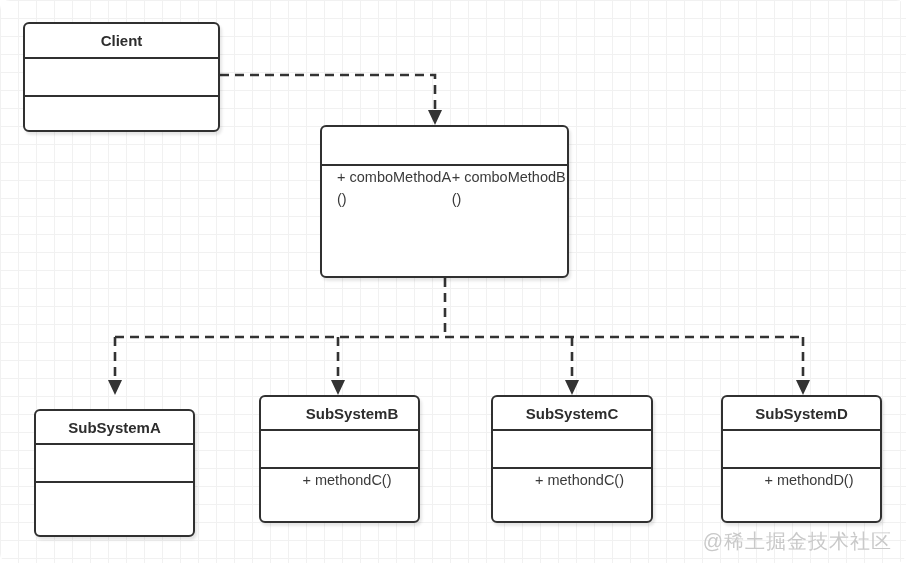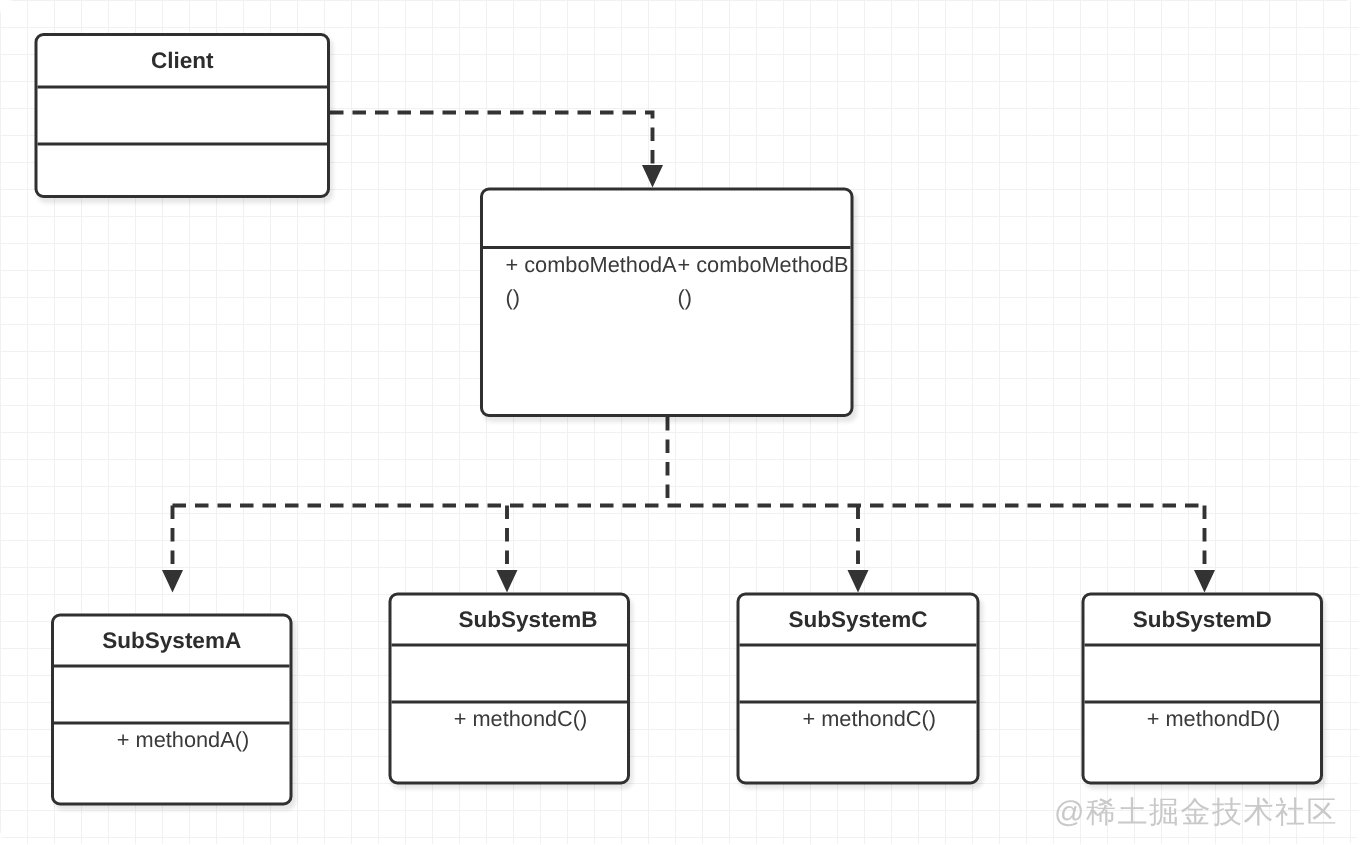--- a/index.html
+++ b/index.html
@@ -103,23 +103,20 @@
     <div class="uml-attrs" style="height:39px;"></div>
     <div class="uml-methods">
       <div>+ comboMethodA ()</div>
       <div>+ comboMethodB ()</div>
     </div>
   </div>
 
   <div class="uml-class" style="left:34px; top:409px; width:161px; height:128px;">
     <div class="uml-title" style="height:34px;">SubSystemA</div>
     <div class="uml-attrs" style="height:38px;"></div>
-    <div class="uml-methods">
-      <div>+ methondA()</div>
-    </div>
   </div>
 
   <div class="uml-class" style="left:259px; top:395px; width:161px; height:128px;">
     <div class="uml-title" style="height:34px;padding-left:25px;">SubSystemB</div>
     <div class="uml-attrs" style="height:38px;"></div>
     <div class="uml-methods">
       <div>+ methondC()</div>
     </div>
   </div>
 

